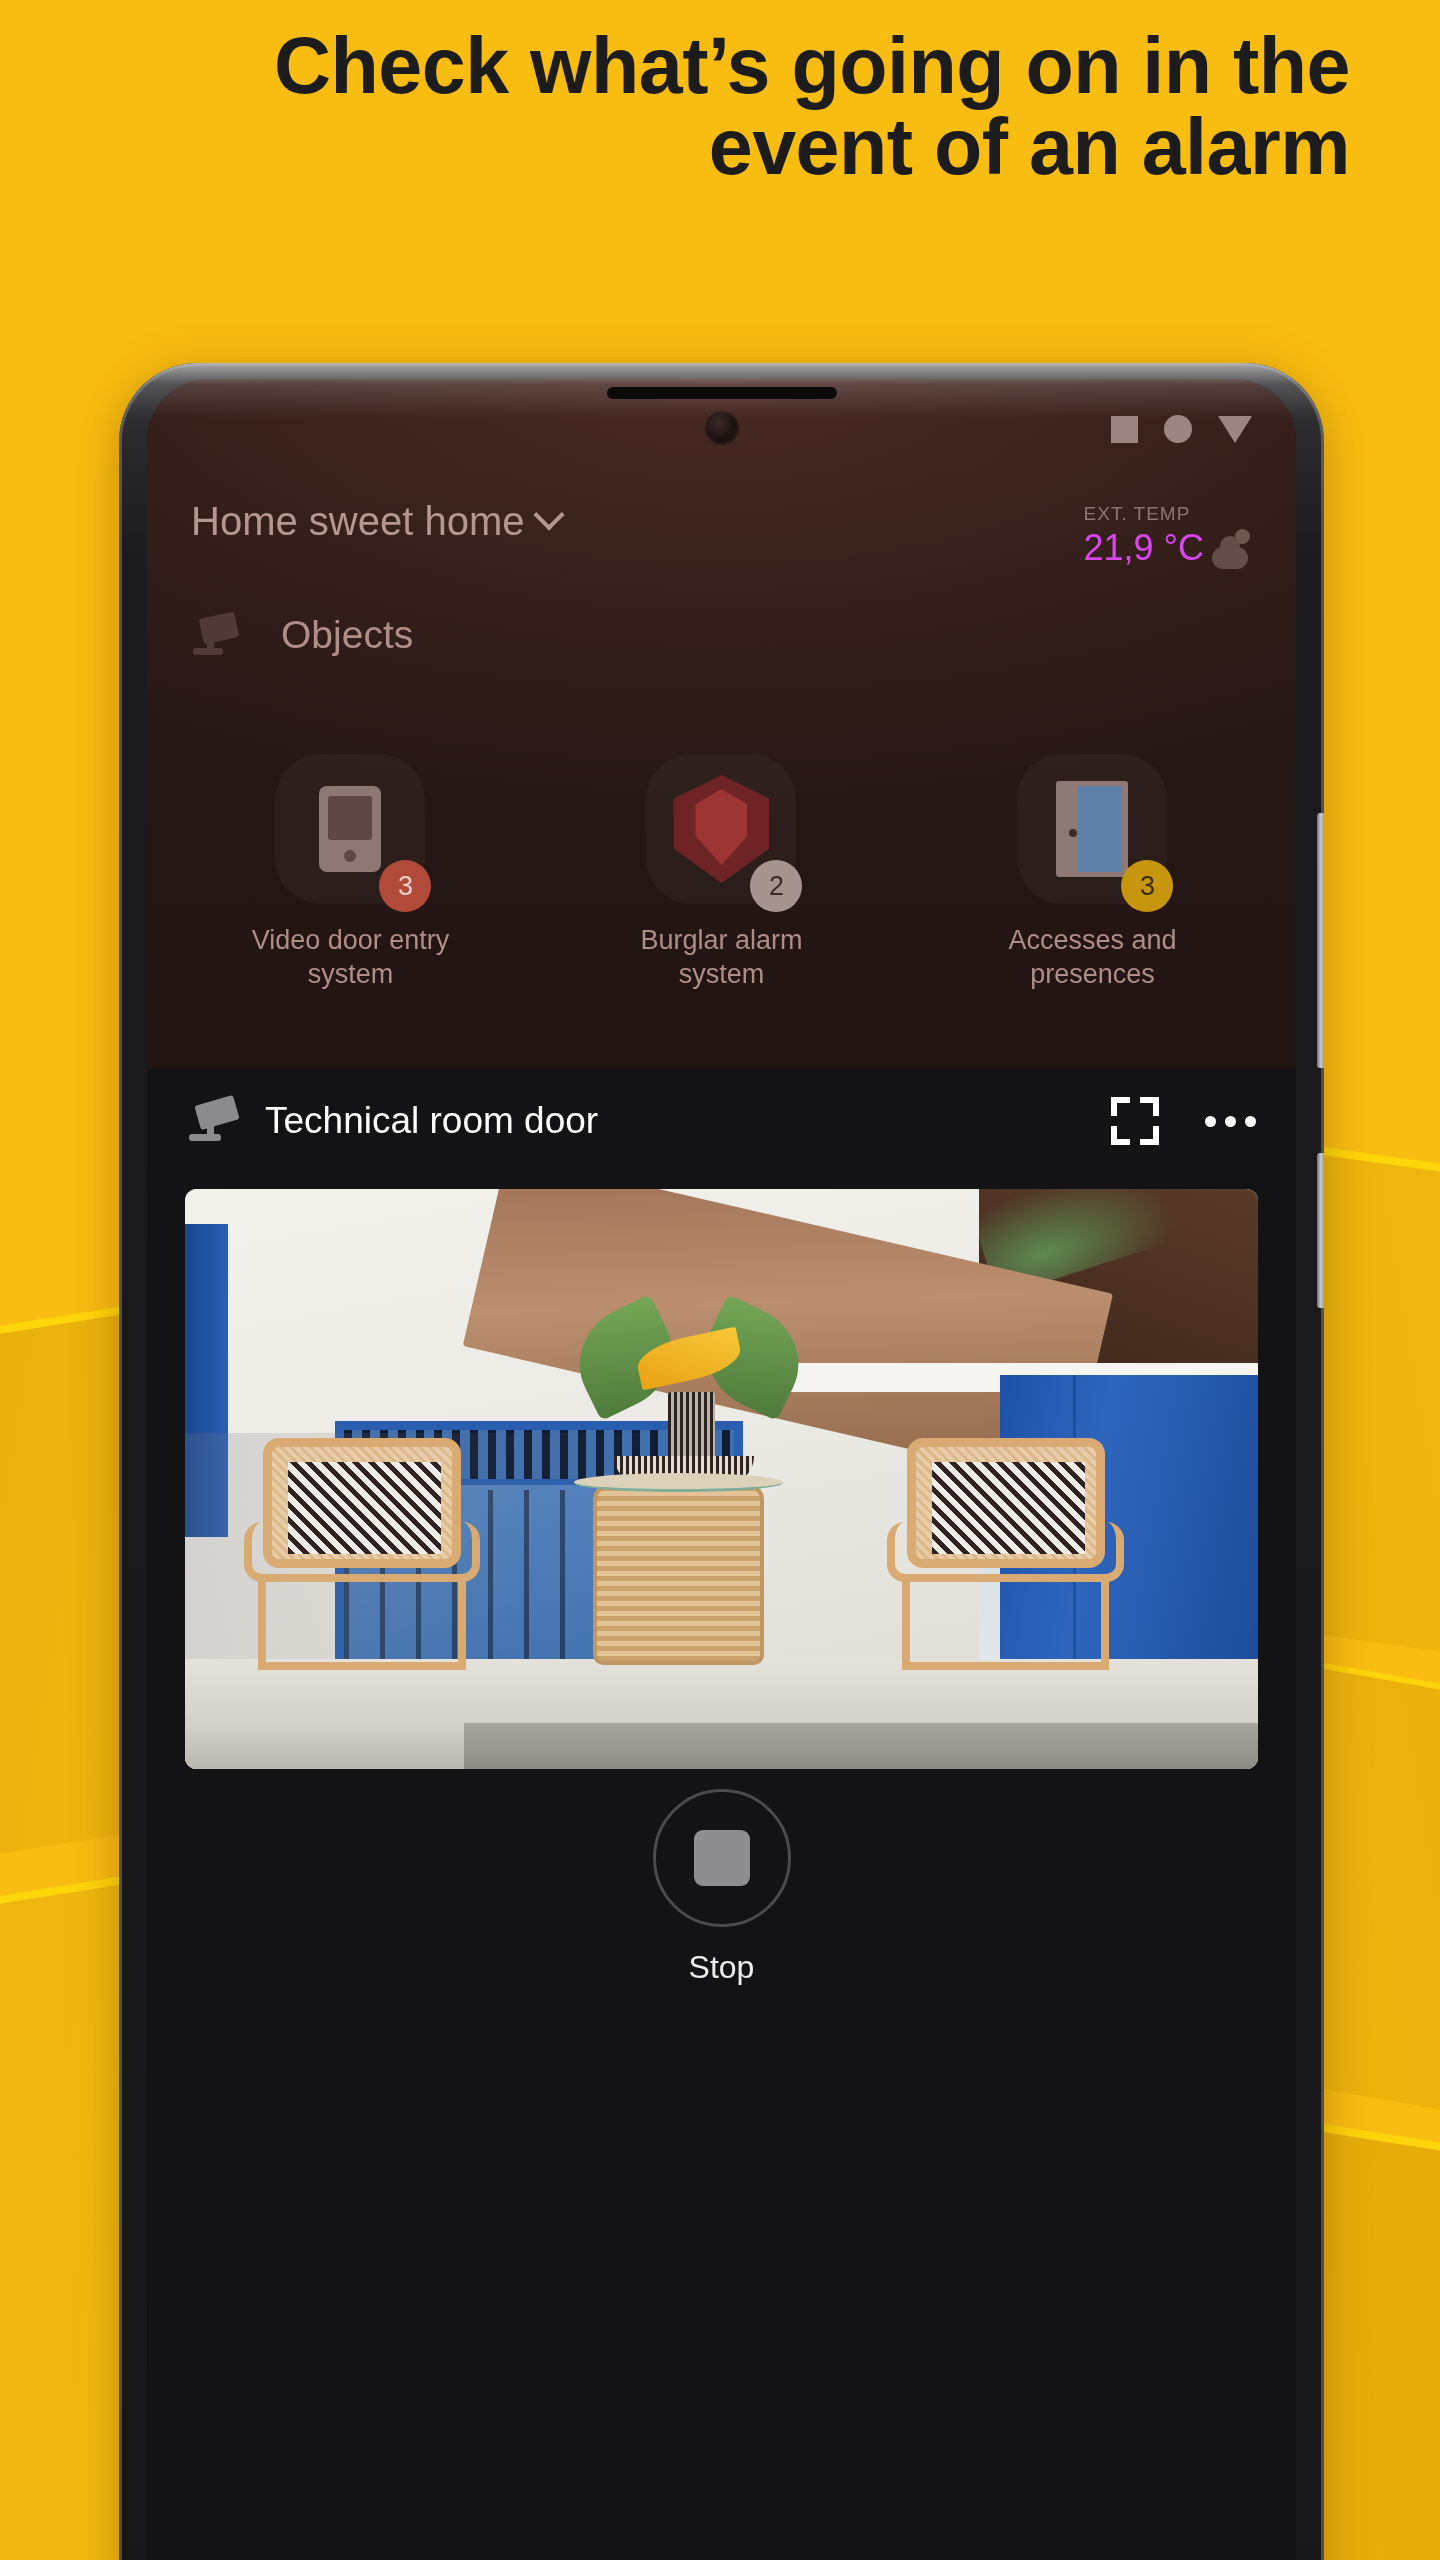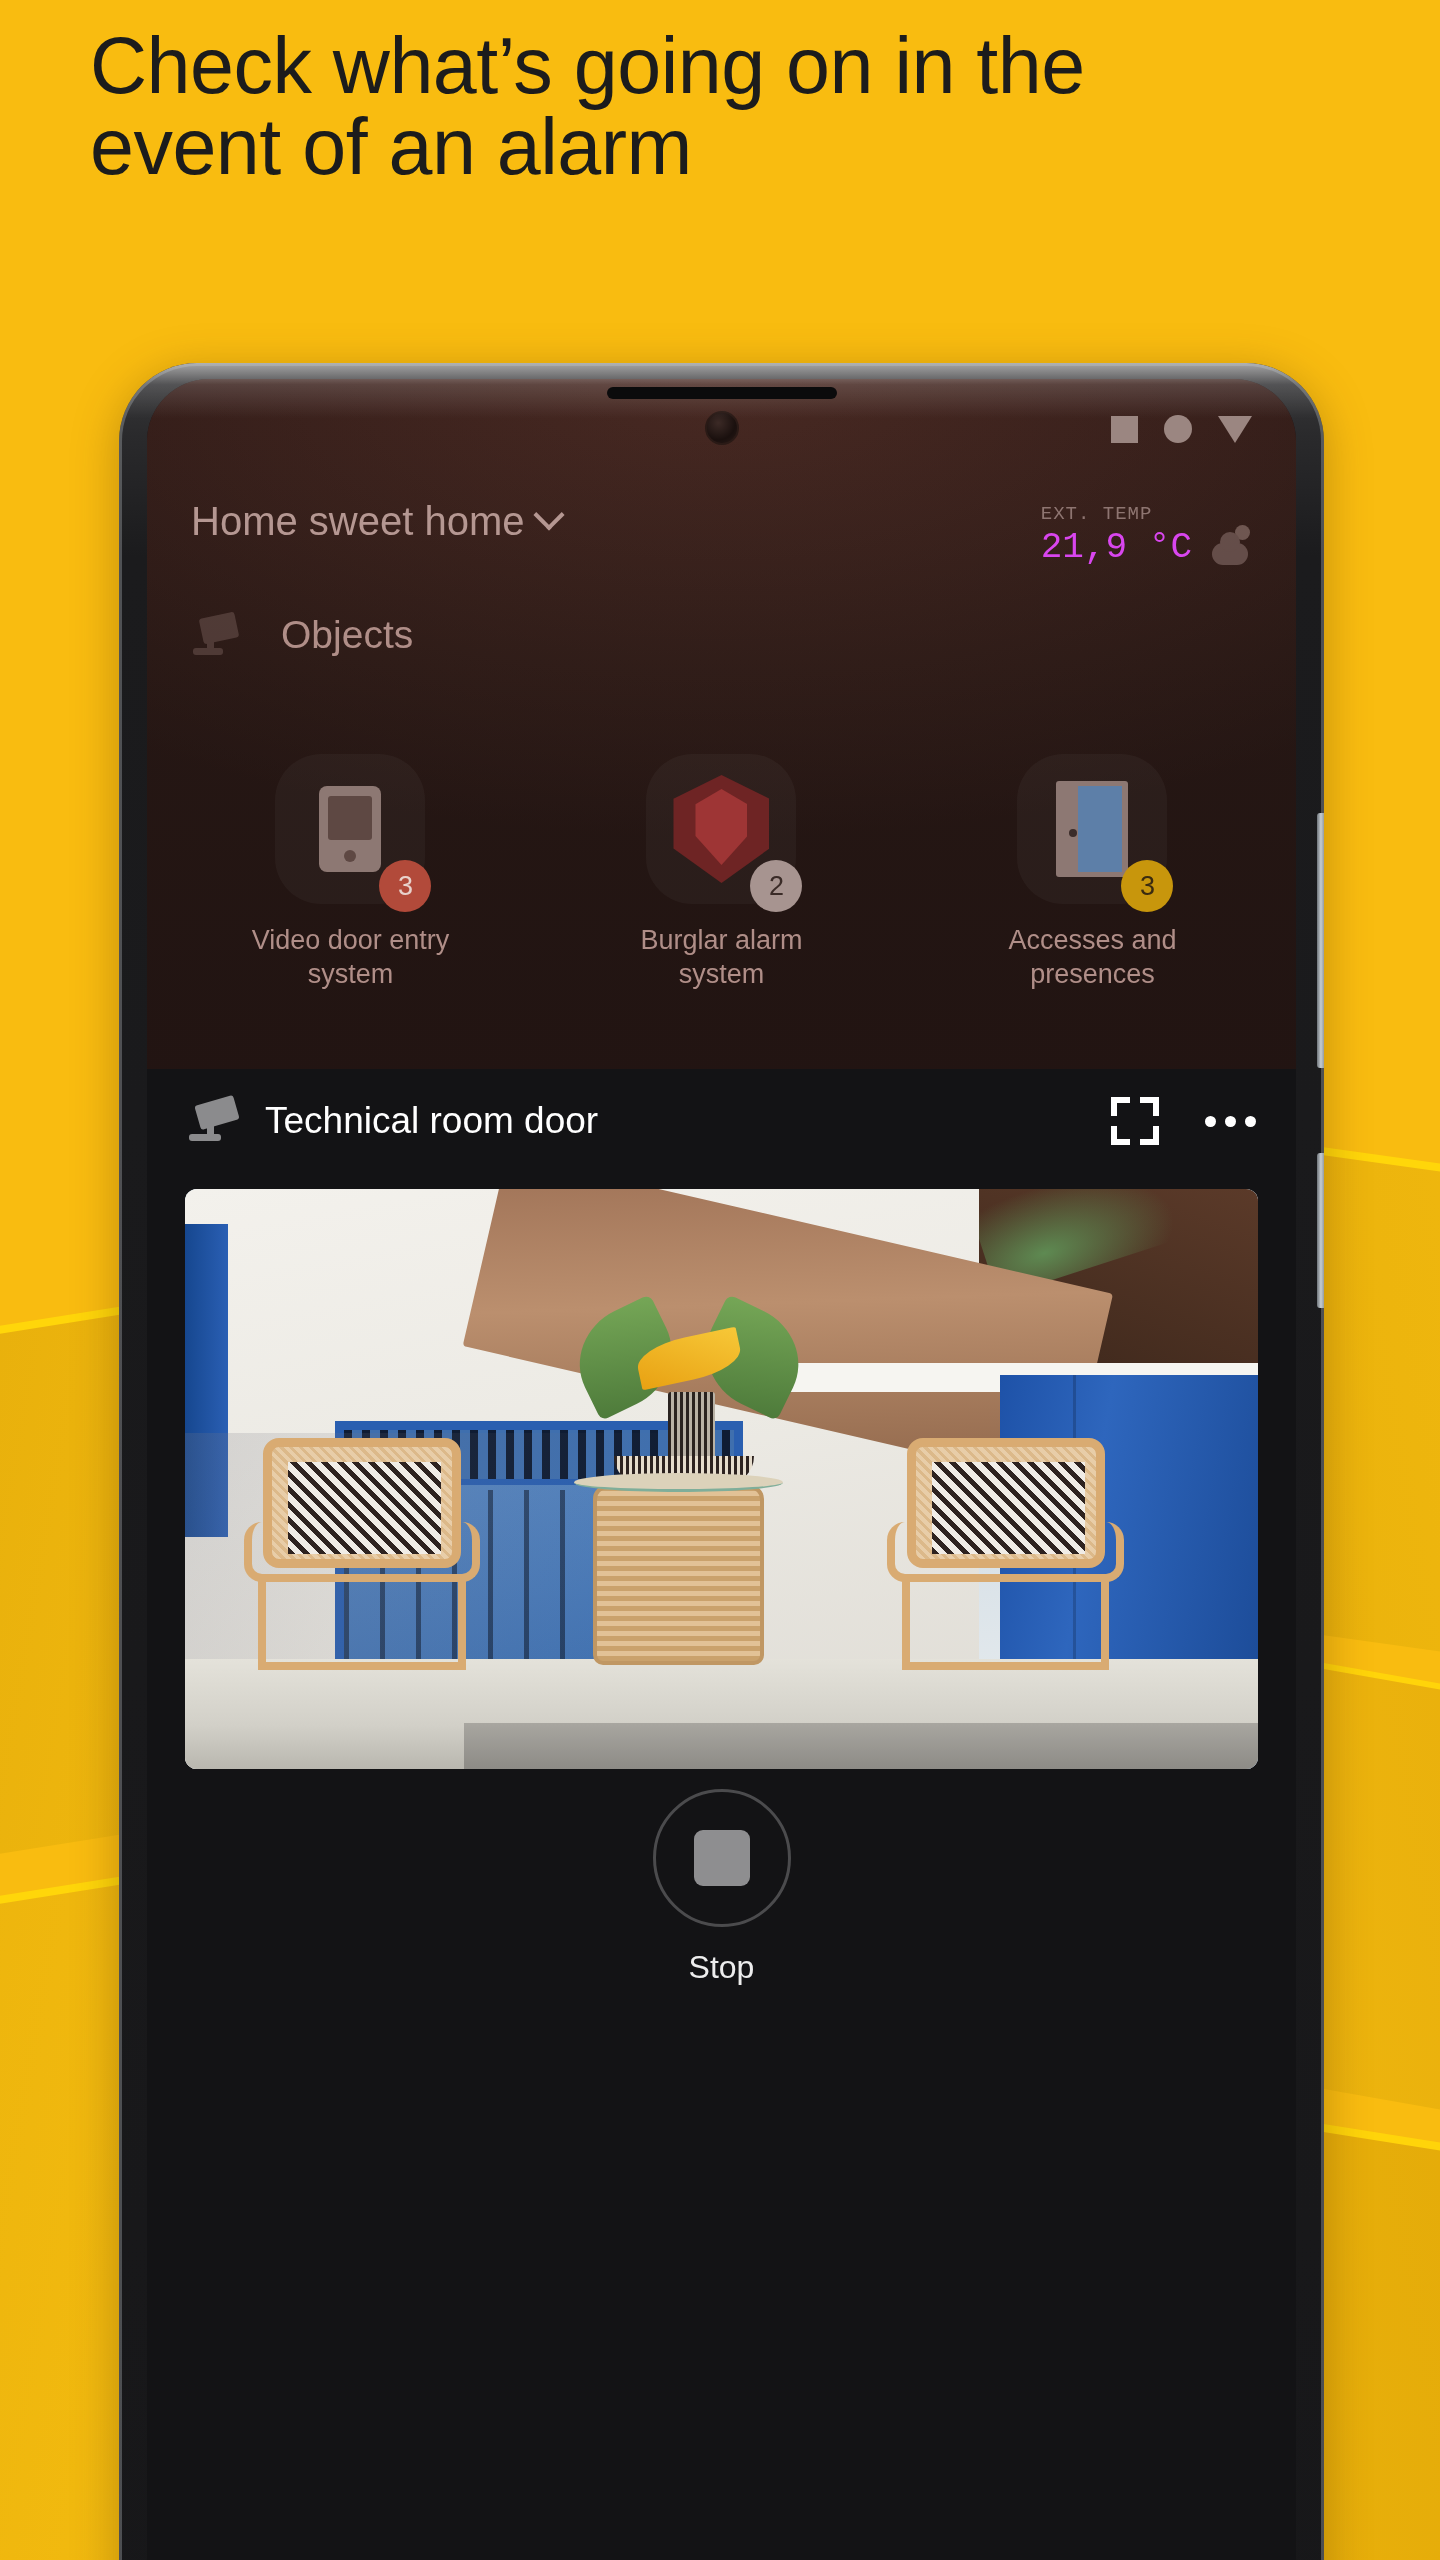--- a/index.html
+++ b/index.html
@@ -56,22 +56,22 @@
     transform:skewY(9deg); transform-origin:right top;
   }
   .f-right-low-edge {
     right:-60px; top:2152px; width:520px; height:13px;
     background:#FFD40A; transform:skewY(9deg); transform-origin:right top;
   }
 
   
   .headline {
     position:absolute; top:26px; left:0; width:1440px;
-    text-align:left; color:#1C1C1C;
-    font-size:79px; line-height:1.02; font-weight:400;
+    text-align:right; color:#1C1C1C;
+    font-size:79px; line-height:1.02; font-weight:700;
     letter-spacing:-0.5px;
     font-family:"Liberation Sans Narrow","Liberation Sans", sans-serif;
     font-stretch:condensed;
     white-space:pre-line;
     padding:0 90px;
   }
 
   
   .phone {
     position:absolute; left:119px; top:363px;
@@ -142,21 +142,21 @@
   .home-header {
     position:absolute; top:120px; left:0; width:100%;
     display:flex; align-items:flex-start; padding:0 44px; z-index:3;
   }
   .home-title {
     display:flex; align-items:center; gap:14px;
     color:#b59792; font-size:40px; font-weight:400;
   }
   .chev { width:22px; height:22px; border-right:4px solid #b59792;
           border-bottom:4px solid #b59792; transform:rotate(45deg) translate(-5px,-5px); }
-  .temp-box { margin-left:auto; display:flex; align-items:center; gap:16px; padding-top:4px;font-family:Liberation Mono, monospace; }
+  .temp-box { margin-left:auto; display:flex; align-items:flex-end; gap:4px; padding-top:4px; }
   .temp-txt { text-align:left; }
   .temp-label { color:#8e7571; font-size:19px; letter-spacing:1px; }
   .temp-val   { color:#d946ef; font-size:36px; font-weight:400; margin-top:2px; }
   .weather-ic { margin-top:18px; width:44px; height:40px; position:relative; opacity:.55; }
   .weather-ic .cl {
     position:absolute; bottom:0; left:4px; width:36px; height:22px;
     border-radius:12px; background:#8e7571;
   }
   .weather-ic .cl:before {
     content:""; position:absolute; top:-11px; left:8px;

